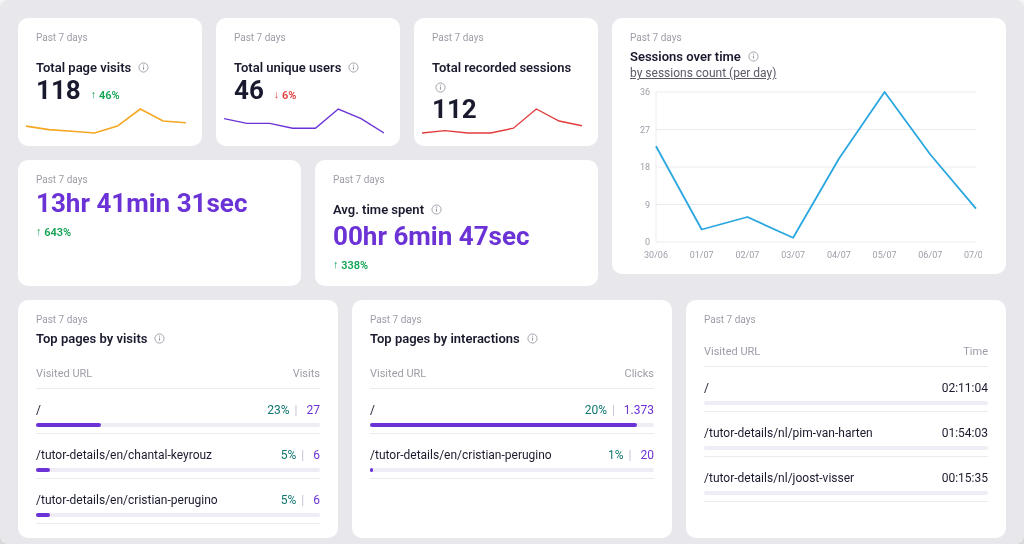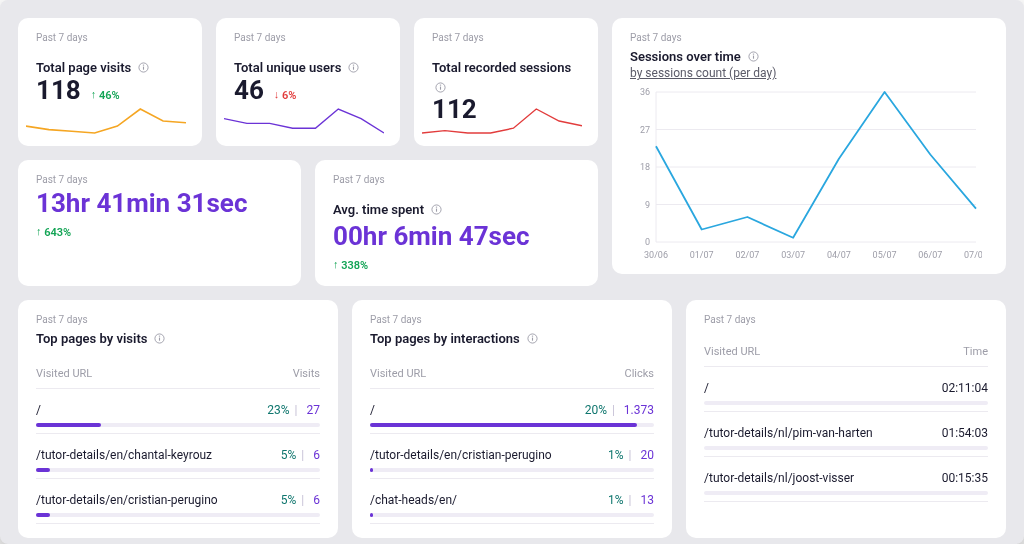--- a/index.html
+++ b/index.html
@@ -263,29 +263,20 @@
           </div>
           <div class="list-row">
             <div class="line1">
               <span>/tutor-details/en/cristian-perugino</span>
               <span><span class="pct">1%</span><span class="sep"> | </span><span class="count">20</span></span>
             </div>
             <div class="bar-track">
               <div class="bar-fill" style="width: 1%;"></div>
             </div>
           </div>
-          <div class="list-row">
-            <div class="line1">
-              <span>/chat-heads/en/</span>
-              <span><span class="pct">1%</span><span class="sep"> | </span><span class="count">13</span></span>
-            </div>
-            <div class="bar-track">
-              <div class="bar-fill" style="width: 1%;"></div>
-            </div>
-          </div>
         </div>
     </div>
 
     <div class="card list-card">
       <div class="period">Past 7 days</div>
       <div class="list-head">
         <span>Visited URL</span>
         <span>Time</span>
       </div>
       <div id="list-time">

